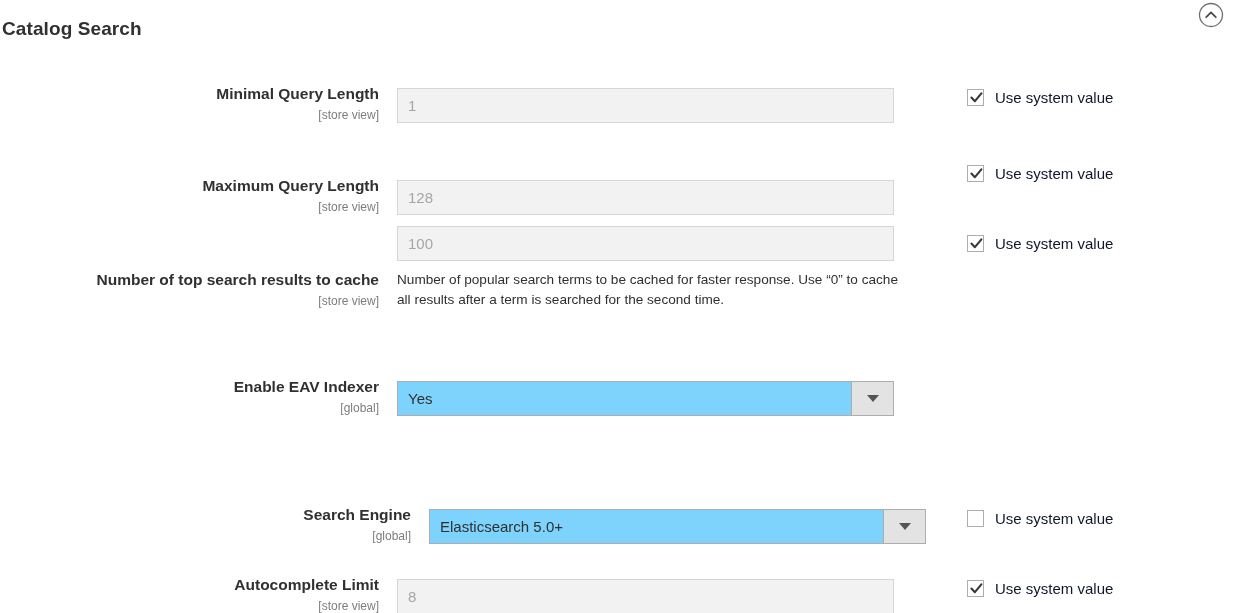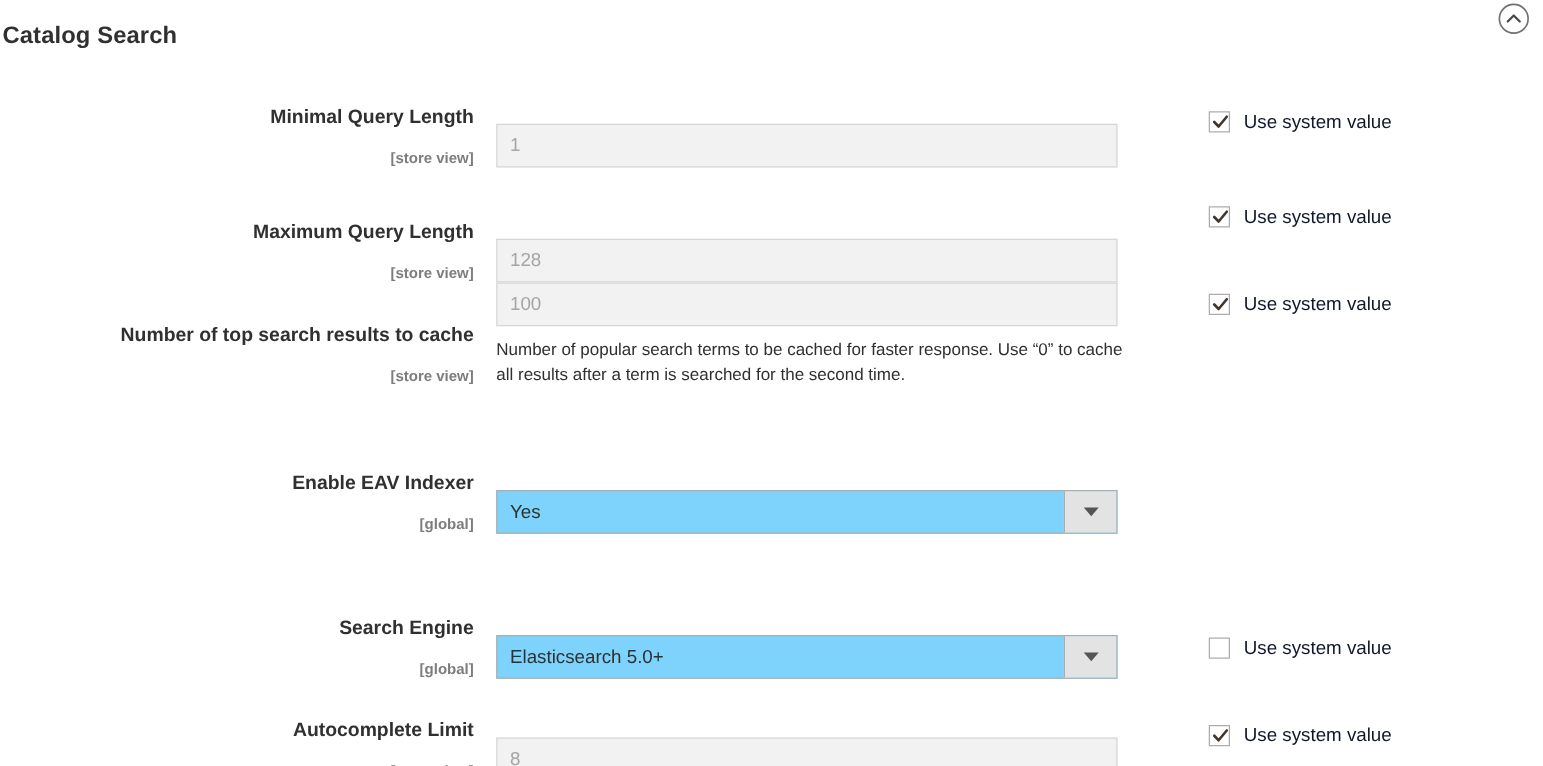--- a/index.html
+++ b/index.html
@@ -75,25 +75,25 @@
   .field-label {
     font-size: 15.5px;
     font-weight: bold;
     color: #303030;
     line-height: 19px;
     display: block;
     white-space: nowrap;
   }
   .field-scope {
     font-size: 12px;
-    font-weight: bold;
+    font-weight: normal;
     color: #7d7d7d;
     line-height: 15px;
     display: block;
-    margin-top: 16px;
+    margin-top: 5px;
     white-space: nowrap;
   }
 
   .control-cell {
     flex: 0 0 497px;
     width: 497px;
   }
 
   
   .text-input {
@@ -262,21 +262,21 @@
       </div>
       <div class="control-cell">
         <div class="select-wrap">
           <span class="select-value">Yes</span>
           <span class="select-arrow">
             <i></i>
           </span>
         </div>
       </div>
     </div>
-    <div class="field-row" style="top: 489px;">
+    <div class="field-row" style="top: 501px; padding-left: 32px;">
       <div class="label-cell">
         <span class="field-label">Search Engine</span>
         <span class="field-scope">[global]</span>
       </div>
       <div class="control-cell">
         <div class="select-wrap">
           <span class="select-value">Elasticsearch 5.0+</span>
           <span class="select-arrow">
             <i></i>
           </span>

